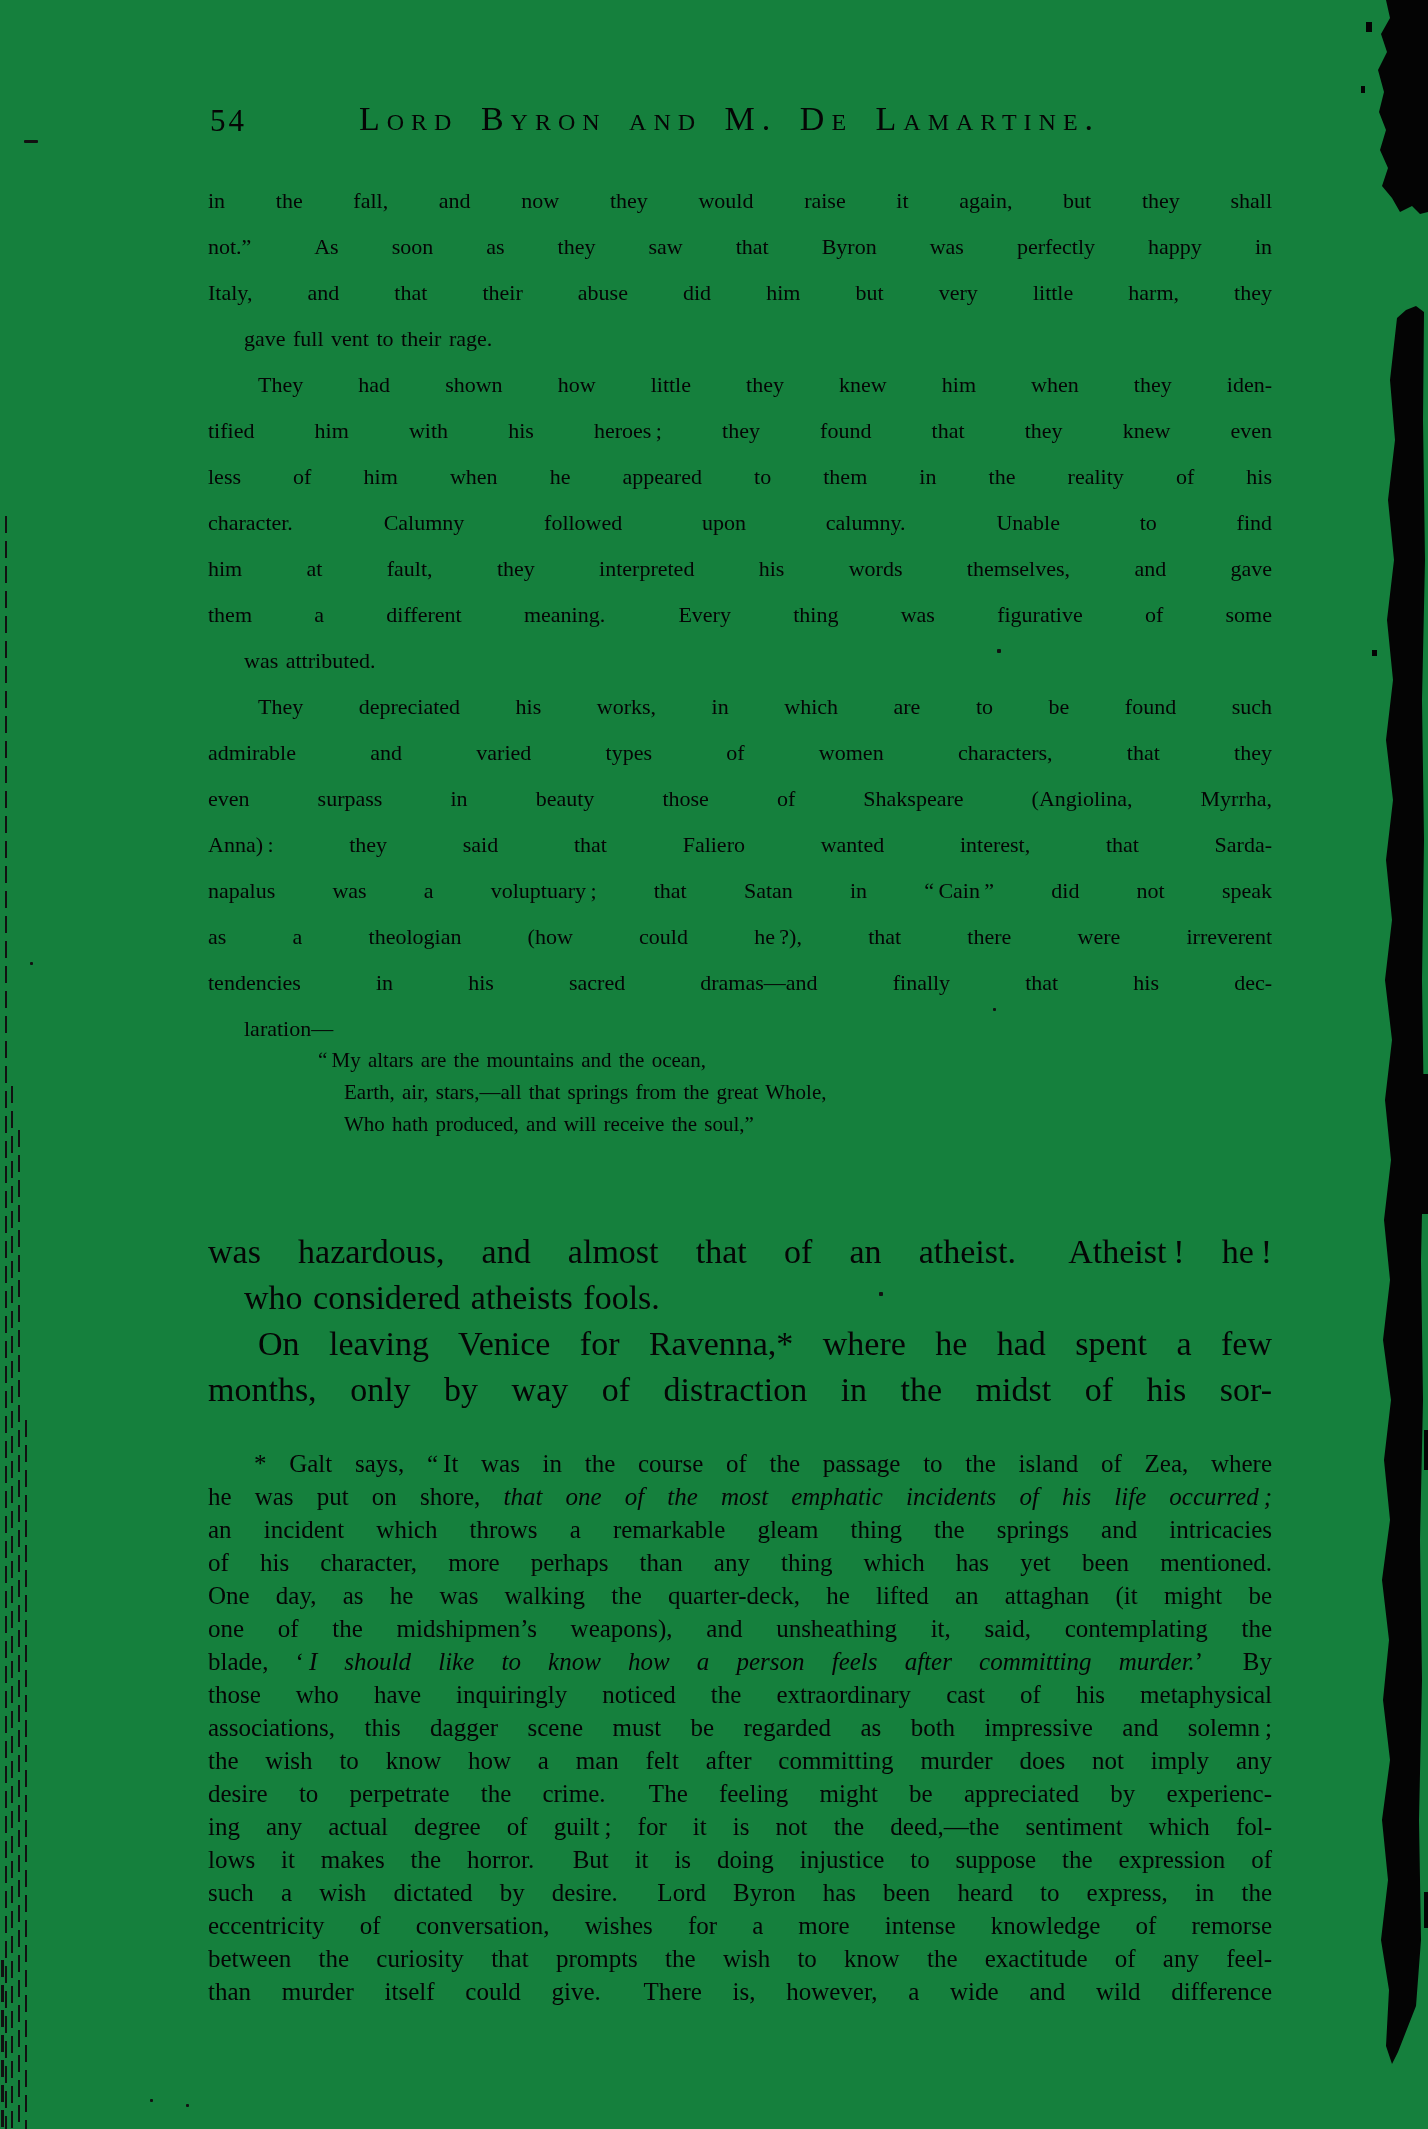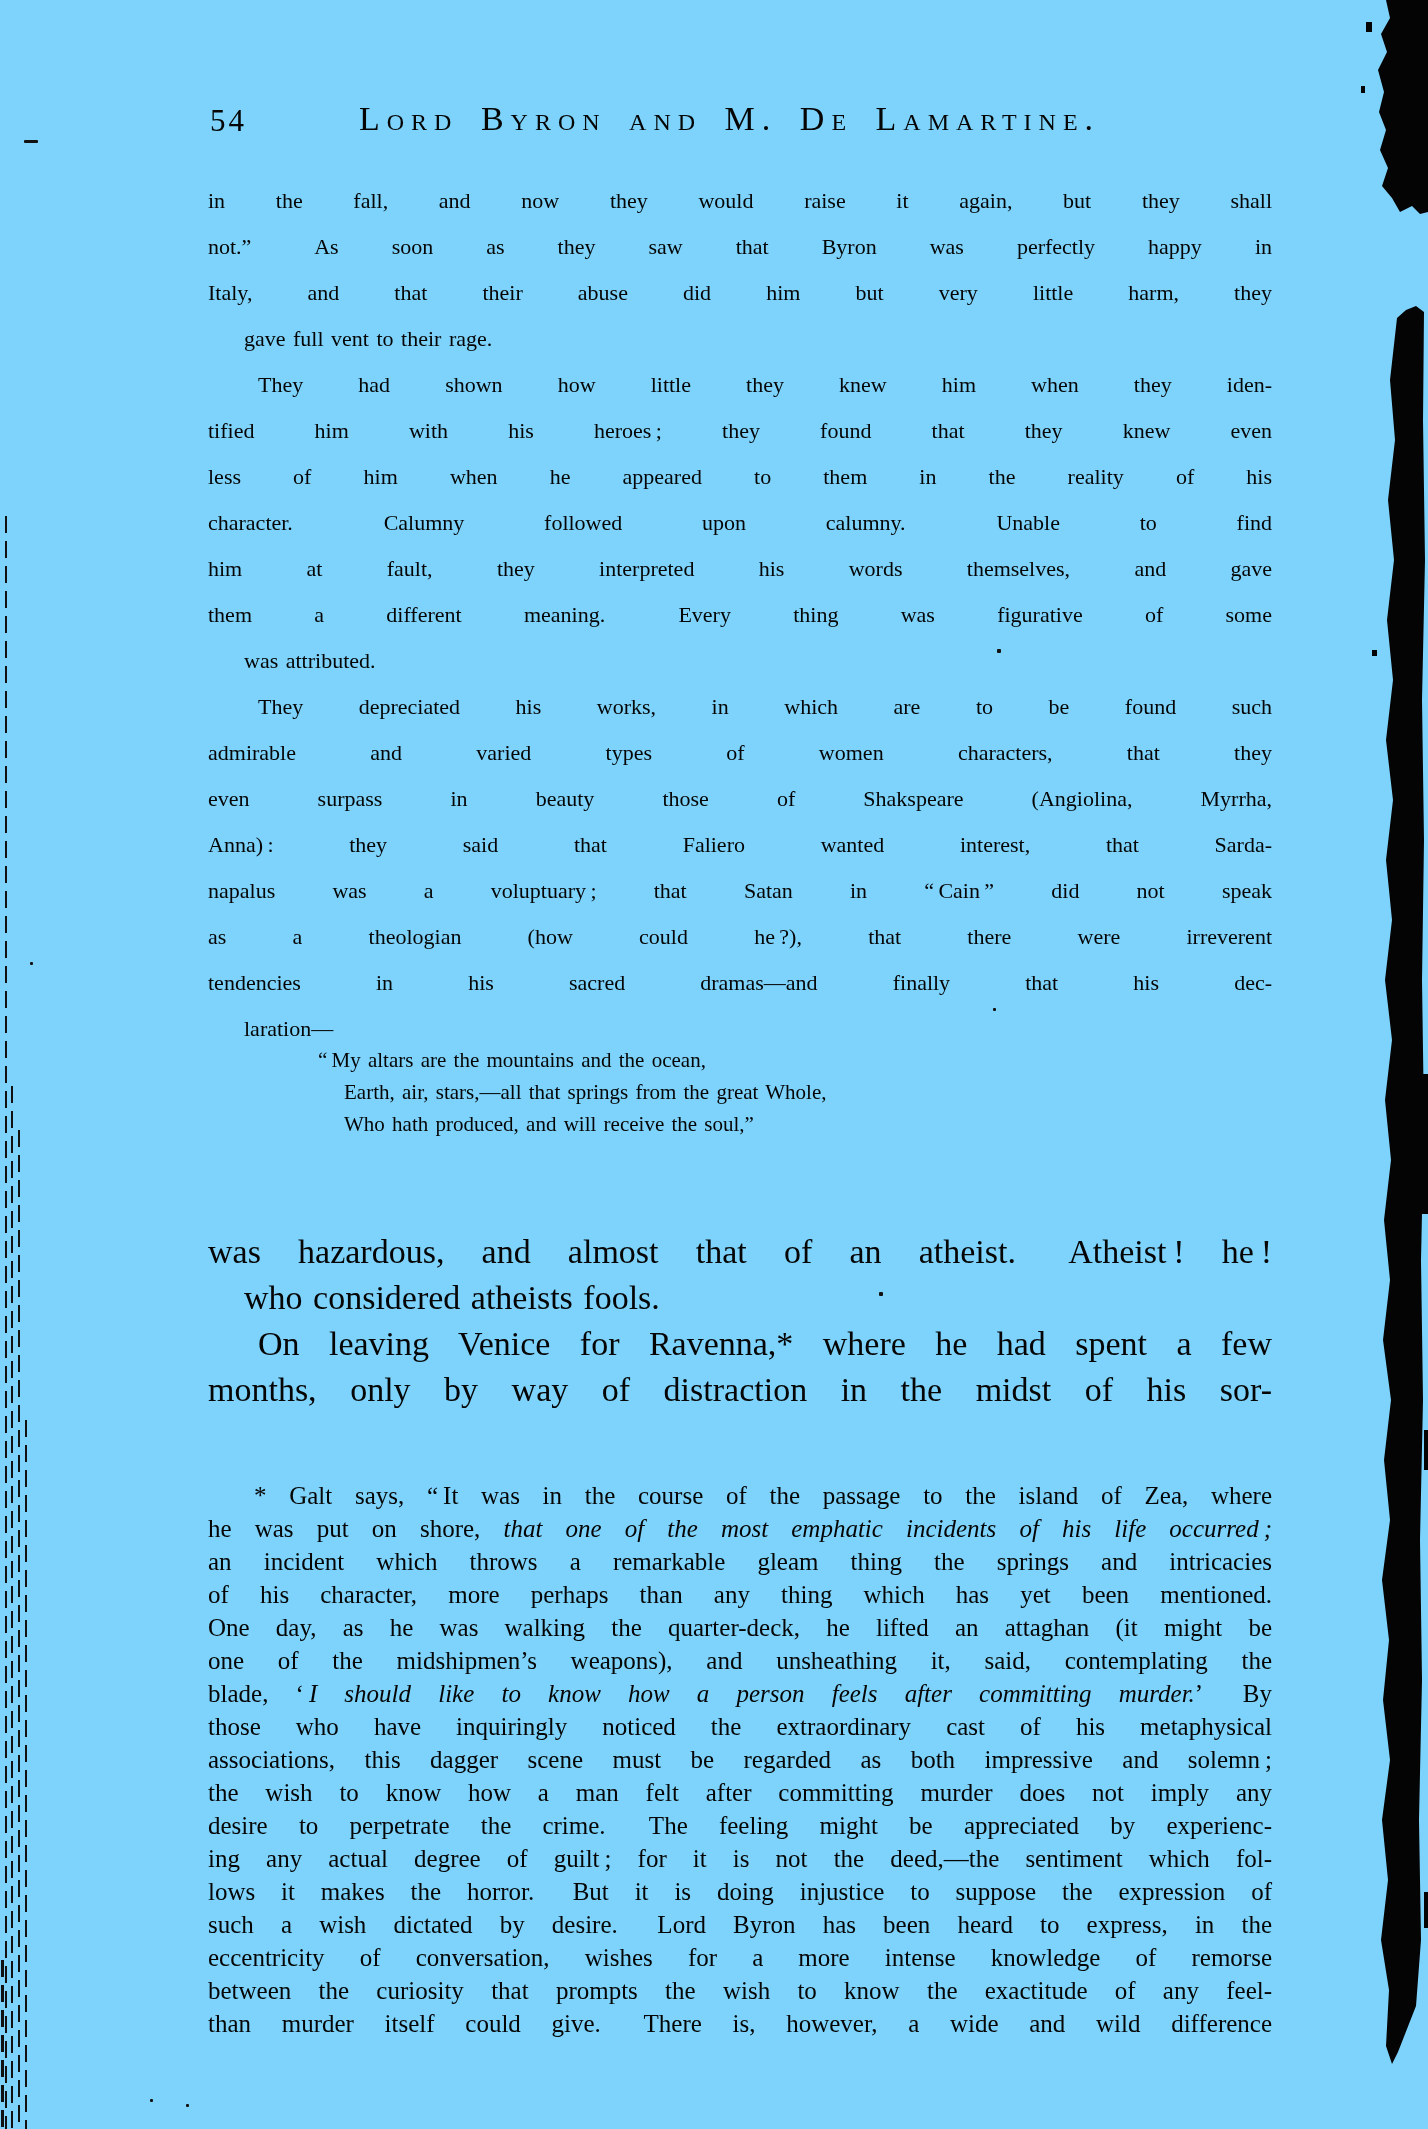--- a/index.html
+++ b/index.html
@@ -1,19 +1,19 @@
 <!DOCTYPE html>
 <html><head>
 <meta charset="utf-8">
 <style>
   html,body{margin:0;padding:0;background:#e8e8e8;}
   .page{
     position:relative;
     width:1428px;height:2129px;
-    background:#7dd3fc;
+    background:#15803d;
     overflow:hidden;
     font-family:"Liberation Serif","DejaVu Serif",serif;
     color:#050505;
   }
   
   .pageno{
     position:absolute;left:210px;top:103px;
     font-size:31px;letter-spacing:3px;
   }
   .running-title{
@@ -32,21 +32,21 @@
   #quote      {left:344px;top:1044px;width:700px;font-size:21px;line-height:32px;}
   #footnote   {top:1447px;font-size:25px;line-height:33px;}
   .tline{
     text-align:justify;
     text-align-last:justify;
     word-spacing:2px;
     white-space:normal;
   }
   .tline.end{text-align-last:left;margin-left:36px;}
   .tline.ind{text-indent:50px;}
-  #footnote .tline.ind{text-indent:46px;margin-top:32px;}
+  #footnote .tline.ind{text-indent:46px;}
   #quote .tline{text-align:left;text-align-last:left;}
   #quote .tline:first-child{text-indent:-26px;}
   i{}
   
   .band-svg{position:absolute;left:0;top:0;pointer-events:none;}
   .margin-line{
     position:absolute;width:2px;
     background:repeating-linear-gradient(to bottom,#111 0 17px,transparent 17px 25px);
   }
   .speck{position:absolute;background:#111;border-radius:1px;}

